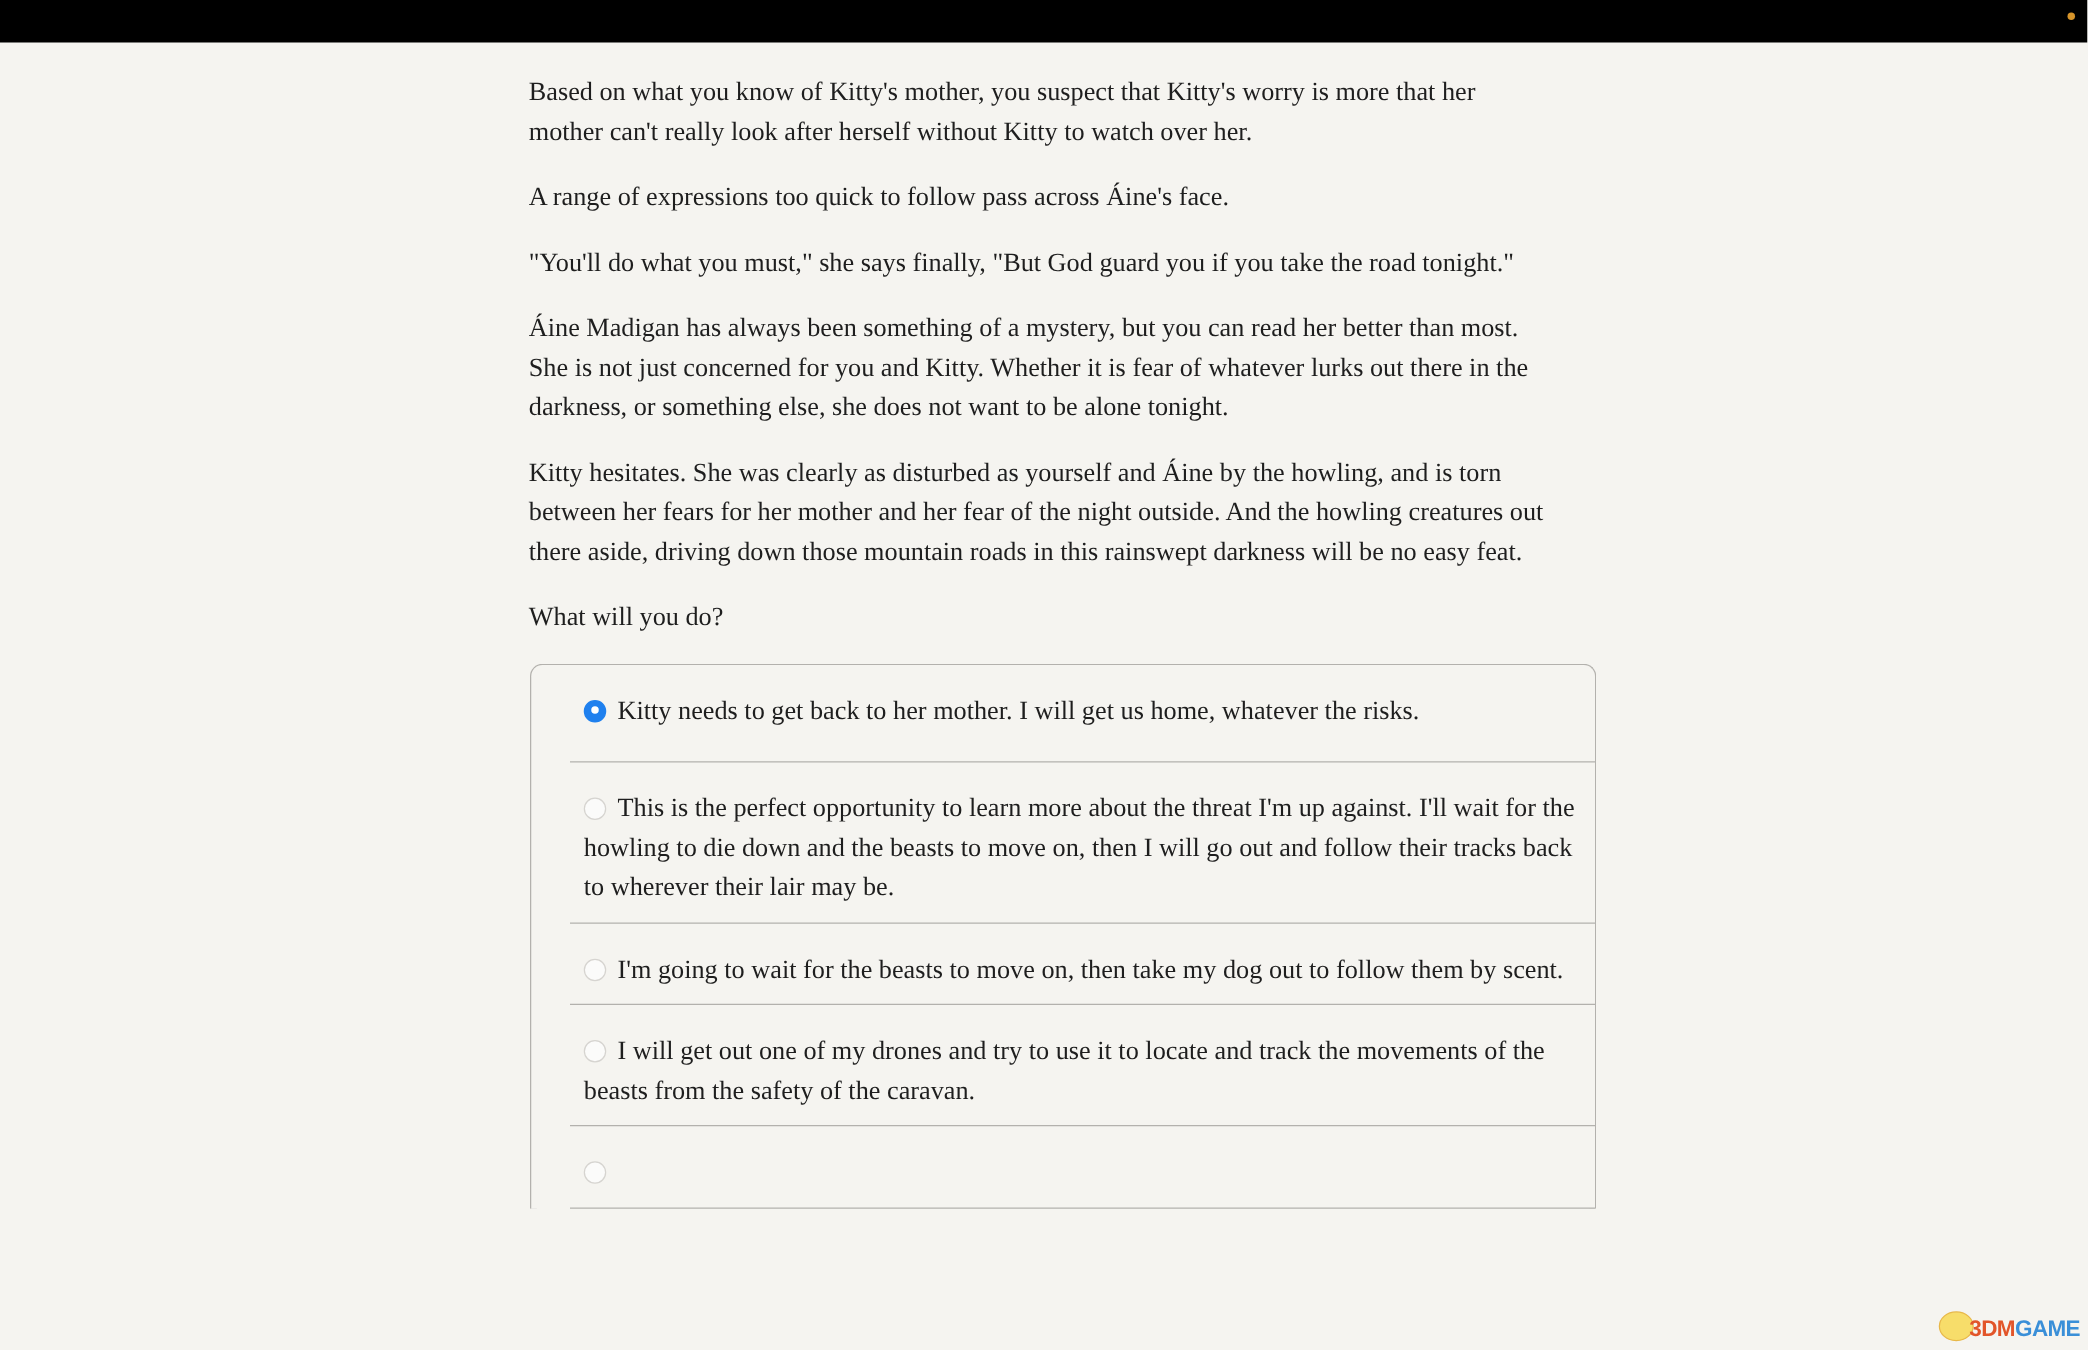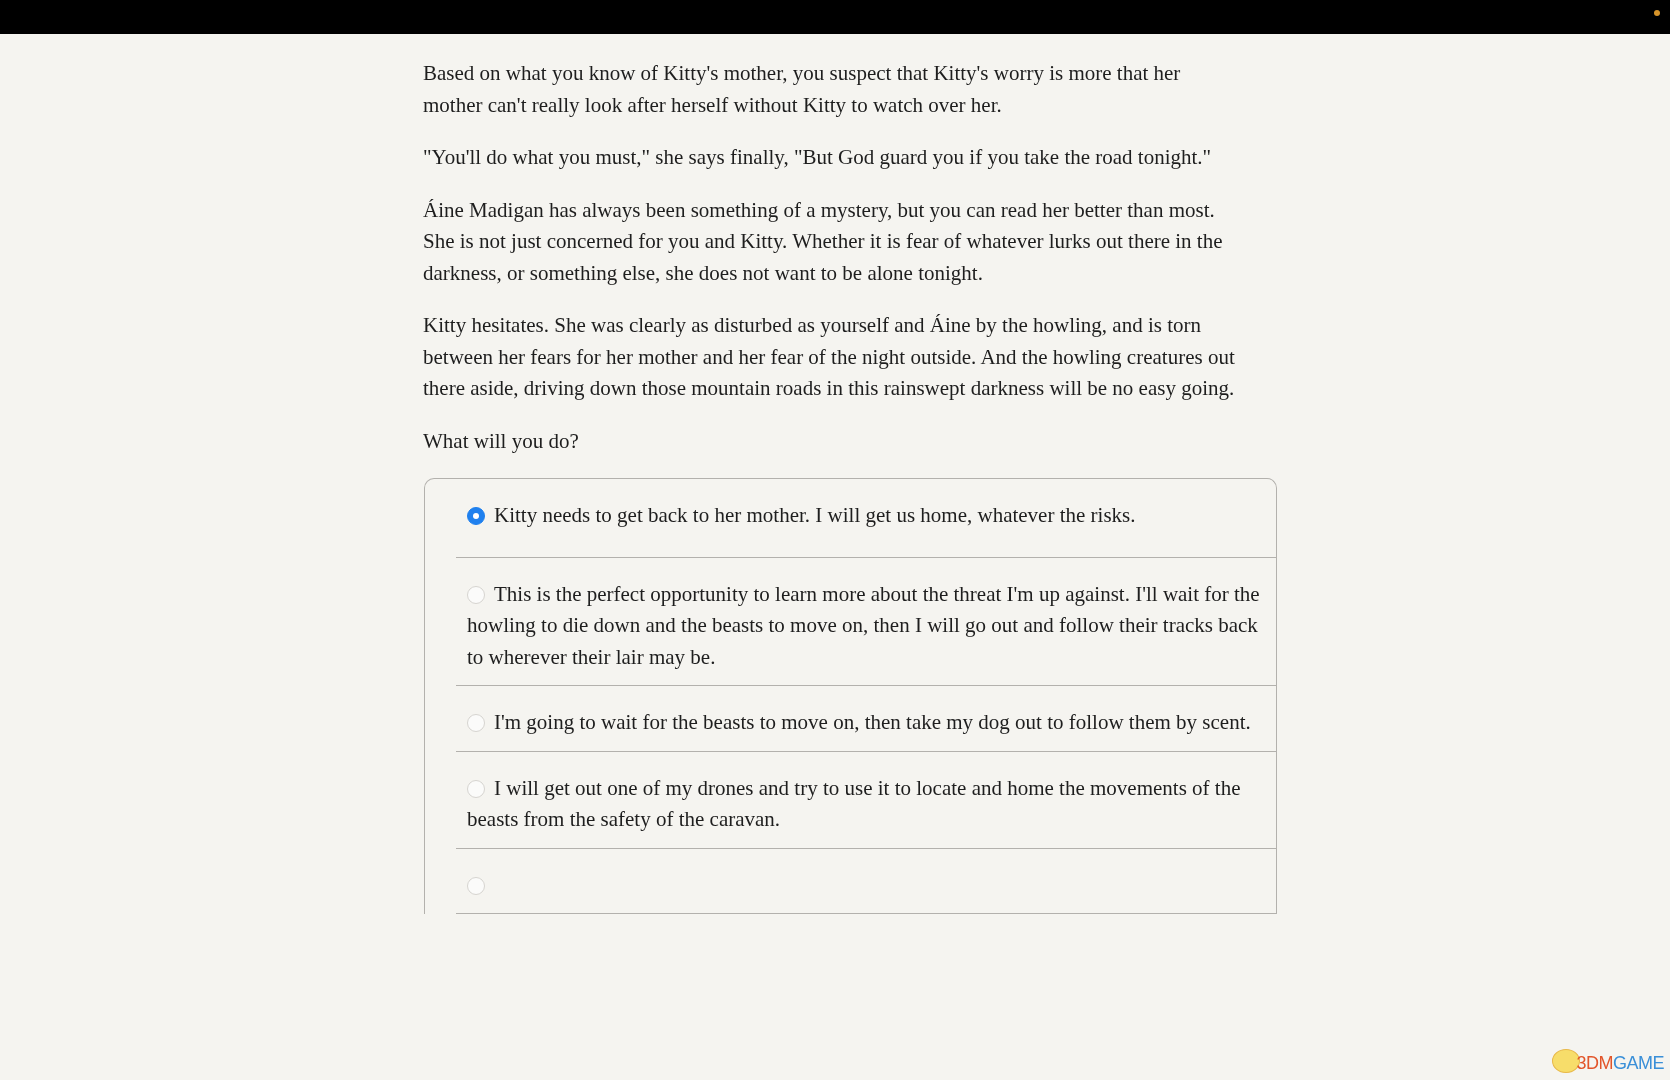--- a/index.html
+++ b/index.html
@@ -45,56 +45,57 @@
   }
   .radio.checked {
     background: #1f80ee; border-color: #1f80ee;
   }
   .radio.checked::after {
     content: ""; position: absolute; left: 4.5px; top: 4.5px;
     width: 6px; height: 6px; border-radius: 50%; background: #fff;
   }
   .watermark {
     position: absolute; right: 6px; bottom: 6px;
-    font-family: "Liberation Sans", sans-serif; font-weight: normal;
+    font-family: "Liberation Sans", sans-serif; font-weight: bold;
     font-size: 18px; letter-spacing: -0.5px;
   }
   .watermark .wm-3dm { color: #e2552a; }
   .watermark .wm-game { color: #3a8fd8; }
   .watermark .wm-chick {
     display: inline-block; width: 26px; height: 22px; border-radius: 50%;
     background: #f7dd6a; border: 1px solid #e8b84a; vertical-align: -4px; margin-right: -4px;
   }
 </style>
 </head>
 <body>
 
 <div class="topbar">
   <span class="dot"></span>
 </div>
 
 <div class="content">
   <p>Based on what you know of Kitty's mother, you suspect that Kitty's worry is more that her mother can't really look after herself without Kitty to watch over her.</p>
+  <p>A range of expressions too quick to follow pass across Áine's face.</p>
   <p>"You'll do what you must," she says finally, "But God guard you if you take the road tonight."</p>
   <p>Áine Madigan has always been something of a mystery, but you can read her better than most. She is not just concerned for you and Kitty. Whether it is fear of whatever lurks out there in the darkness, or something else, she does not want to be alone tonight.</p>
-  <p>Kitty hesitates. She was clearly as disturbed as yourself and Áine by the howling, and is torn between her fears for her mother and her fear of the night outside. And the howling creatures out there aside, driving down those mountain roads in this rainswept darkness will be no easy going.</p>
+  <p>Kitty hesitates. She was clearly as disturbed as yourself and Áine by the howling, and is torn between her fears for her mother and her fear of the night outside. And the howling creatures out there aside, driving down those mountain roads in this rainswept darkness will be no easy feat.</p>
   <p>What will you do?</p>
 
   <div class="choices">
     <div class="choice">
       <span class="radio checked"></span><span>Kitty needs to get back to her mother. I will get us home, whatever the risks.</span>
     </div>
     <div class="choice">
       <span class="radio"></span><span>This is the perfect opportunity to learn more about the threat I'm up against. I'll wait for the howling to die down and the beasts to move on, then I will go out and follow their tracks back to wherever their lair may be.</span>
     </div>
     <div class="choice">
       <span class="radio"></span><span>I'm going to wait for the beasts to move on, then take my dog out to follow them by scent.</span>
     </div>
     <div class="choice">
-      <span class="radio"></span><span>I will get out one of my drones and try to use it to locate and home the movements of the beasts from the safety of the caravan.</span>
+      <span class="radio"></span><span>I will get out one of my drones and try to use it to locate and track the movements of the beasts from the safety of the caravan.</span>
     </div>
     <div class="choice">
       <span class="radio"></span>
     </div>
   </div>
 </div>
 
 <div class="watermark">
   <span class="wm-chick"></span><span class="wm-3dm">3DM</span><span class="wm-game">GAME</span>
 </div>

